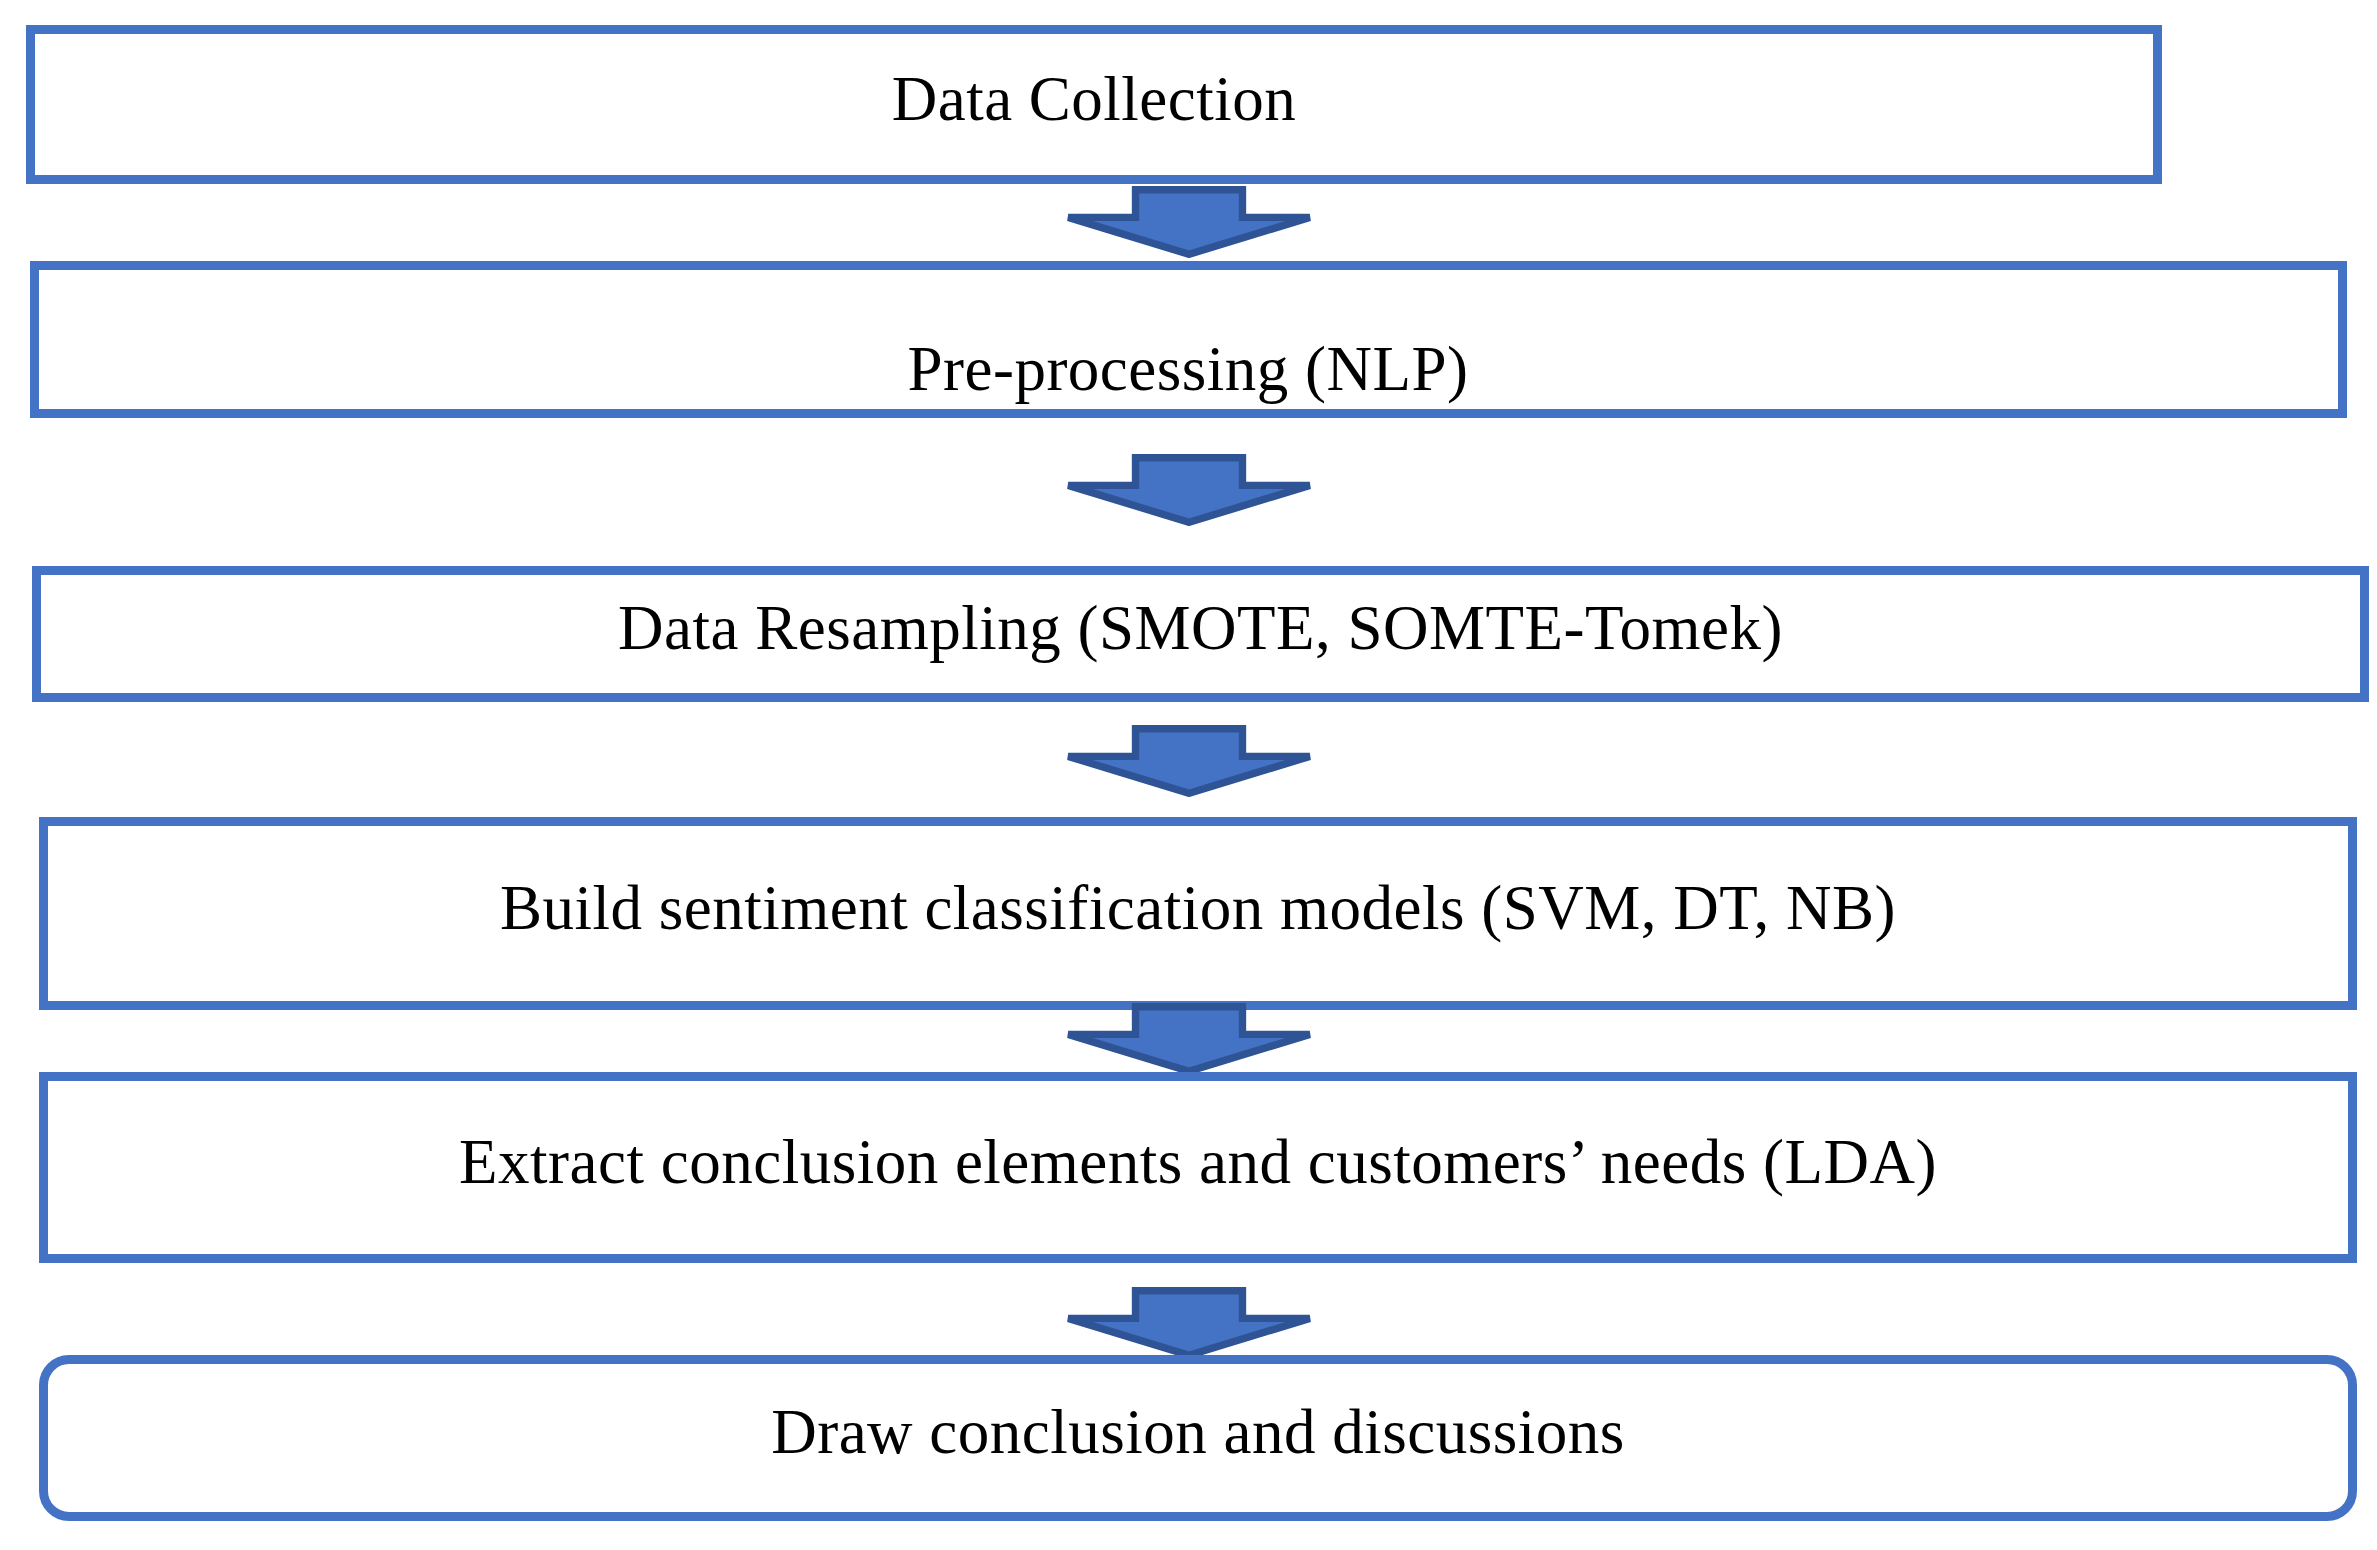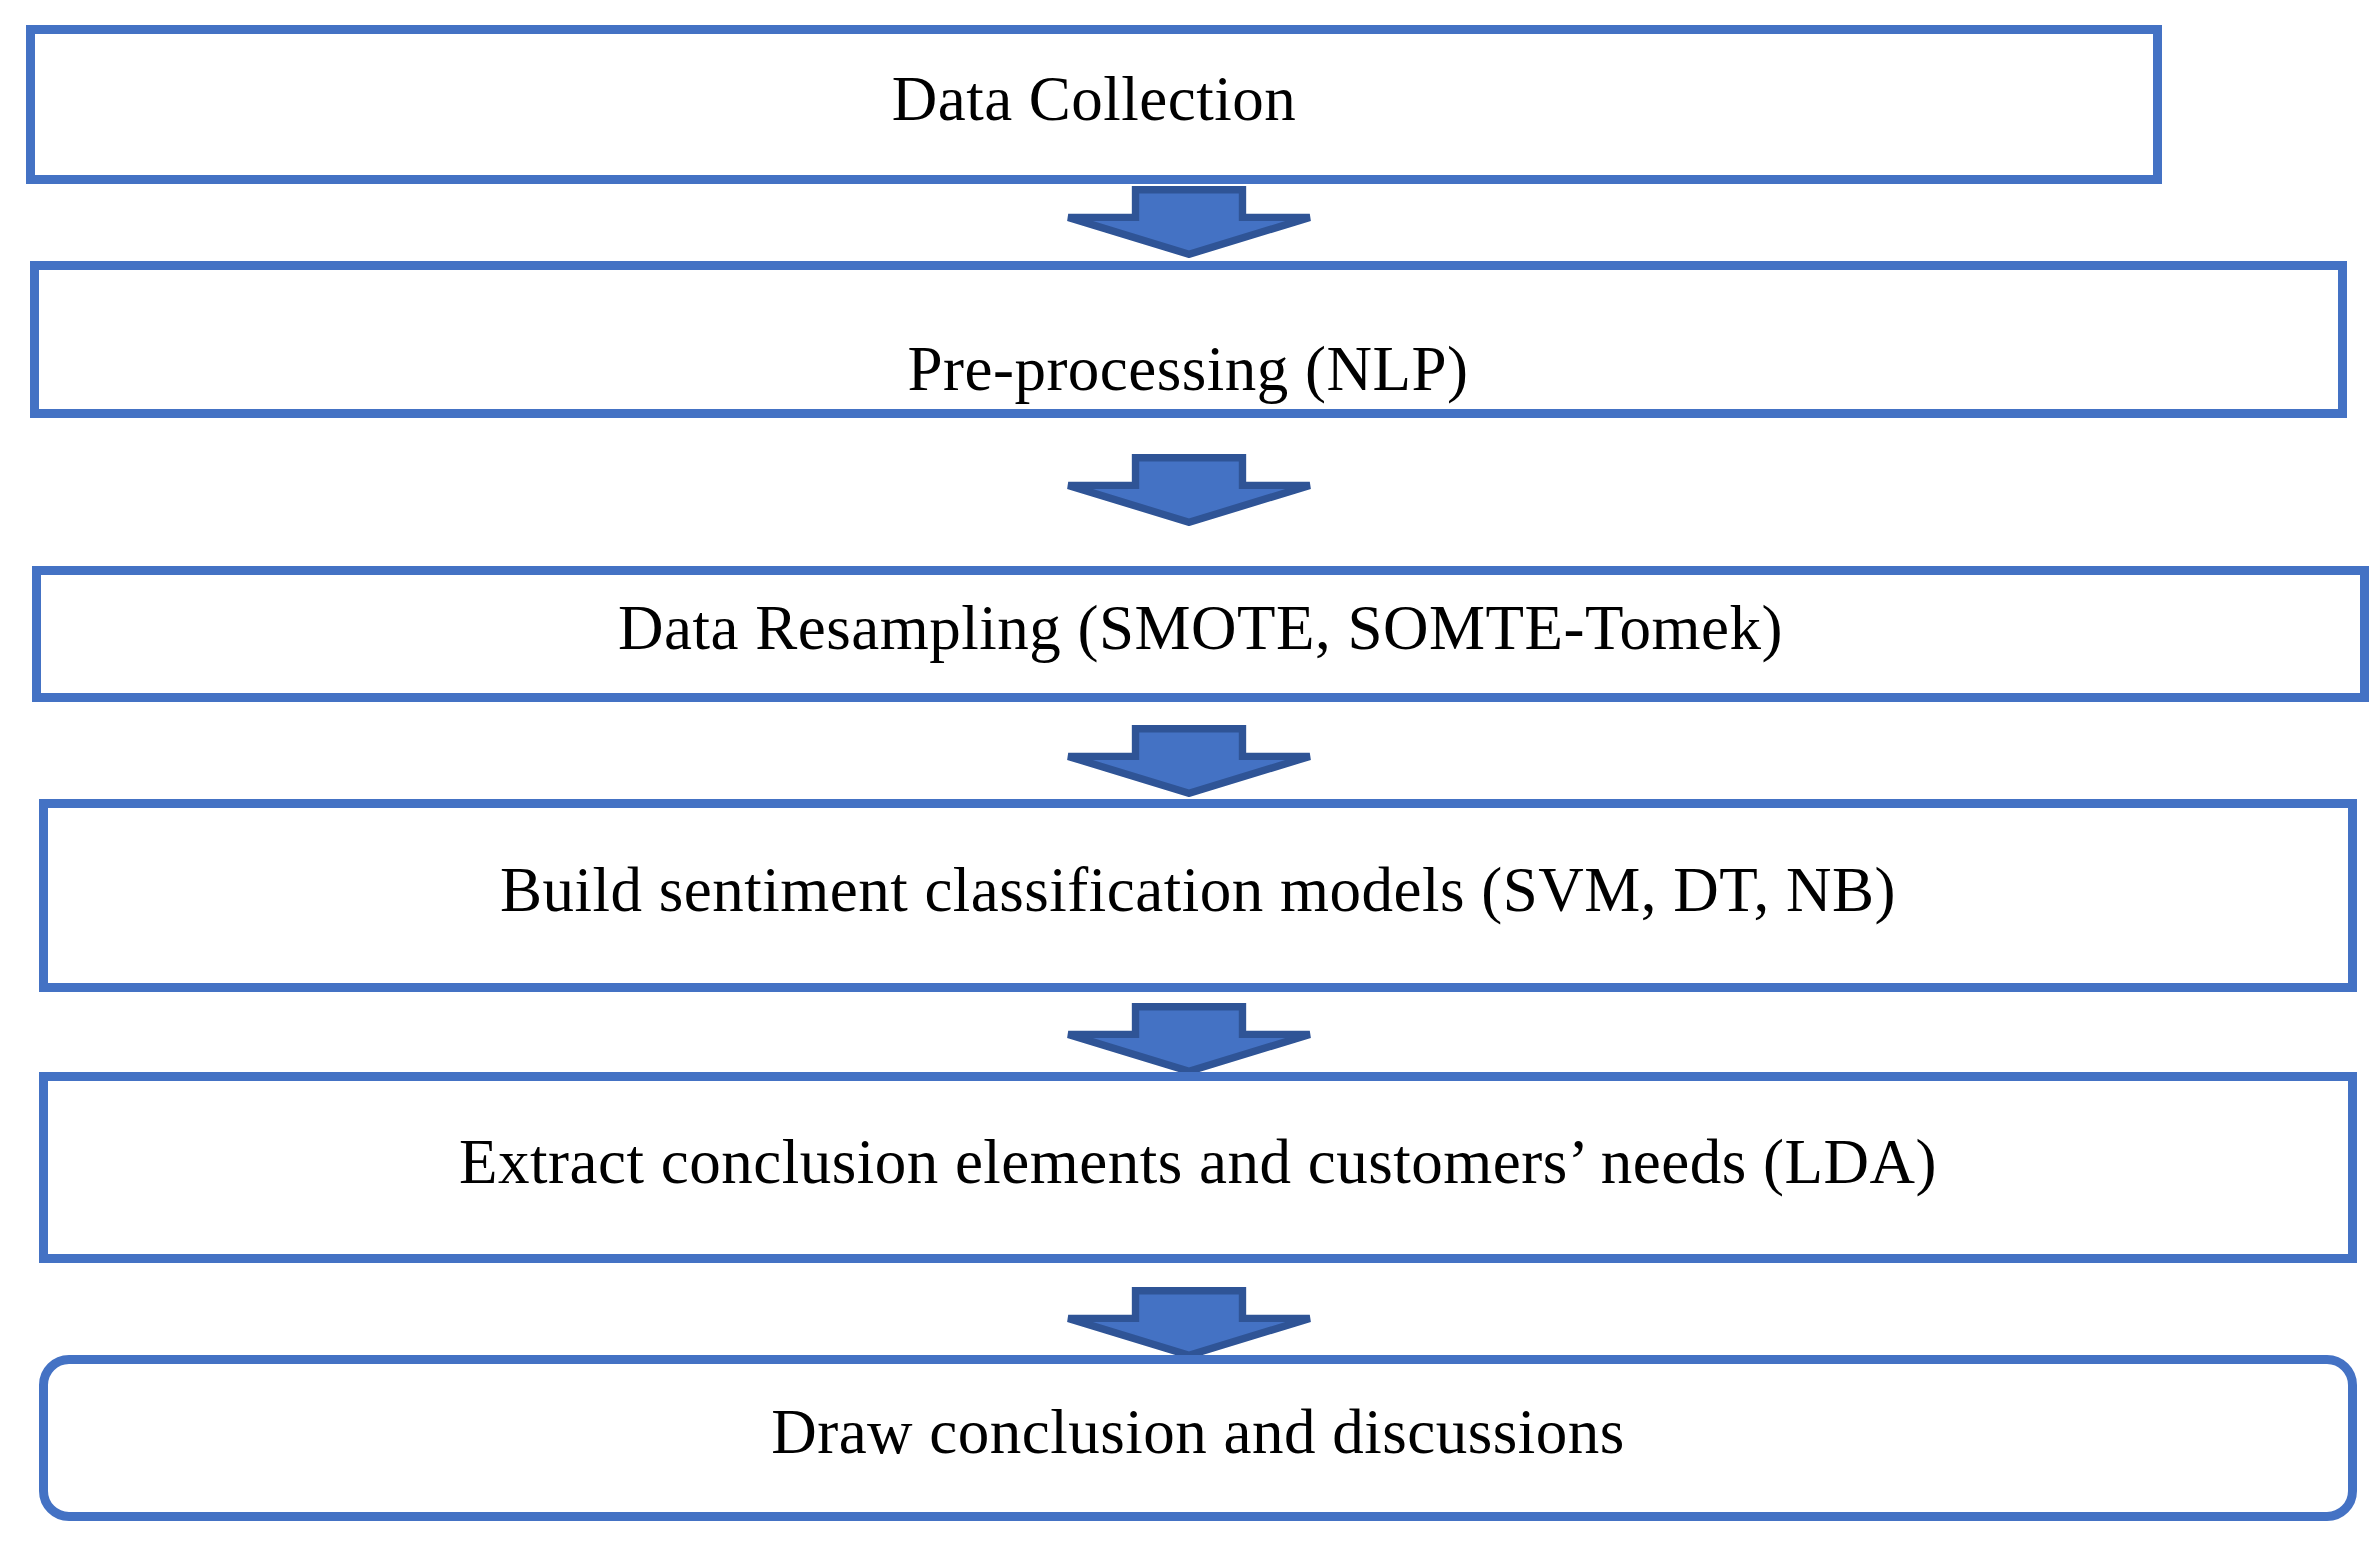--- a/index.html
+++ b/index.html
@@ -39,21 +39,21 @@
     transform: translateX(-50%);
     width: 249px;
     height: 72px;
   }
   .flow-arrow svg { display: block; width: 100%; height: 100%; }
 
   
   #box-0 { left: 26px;  top: 25px;   width: 2136px; height: 159px; }
   #box-1 { left: 29.5px;  top: 261px;  width: 2317px; height: 157px; align-items: flex-end; }
   #box-2 { left: 32px;  top: 522px;  width: 2337px; height: 136px; margin-top: 44px; }
-  #box-3 { left: 39px;  top: 799px;  width: 2318px; height: 193px; }
+  #box-3 { left: 39px;  top: 817px;  width: 2318px; height: 193px; }
   #box-4 { left: 39px;  top: 1072px; width: 2318px; height: 191px; }
   #box-5 { left: 39px;  top: 1355px; width: 2318px; height: 166px; border-radius: 30px; }
 
   #arrow-0 { top: 186px; }
   #arrow-1 { top: 454px; }
   #arrow-2 { top: 725px; }
   #arrow-3 { top: 1003px; }
   #arrow-4 { top: 1287px; }
 </style>
 </head>

